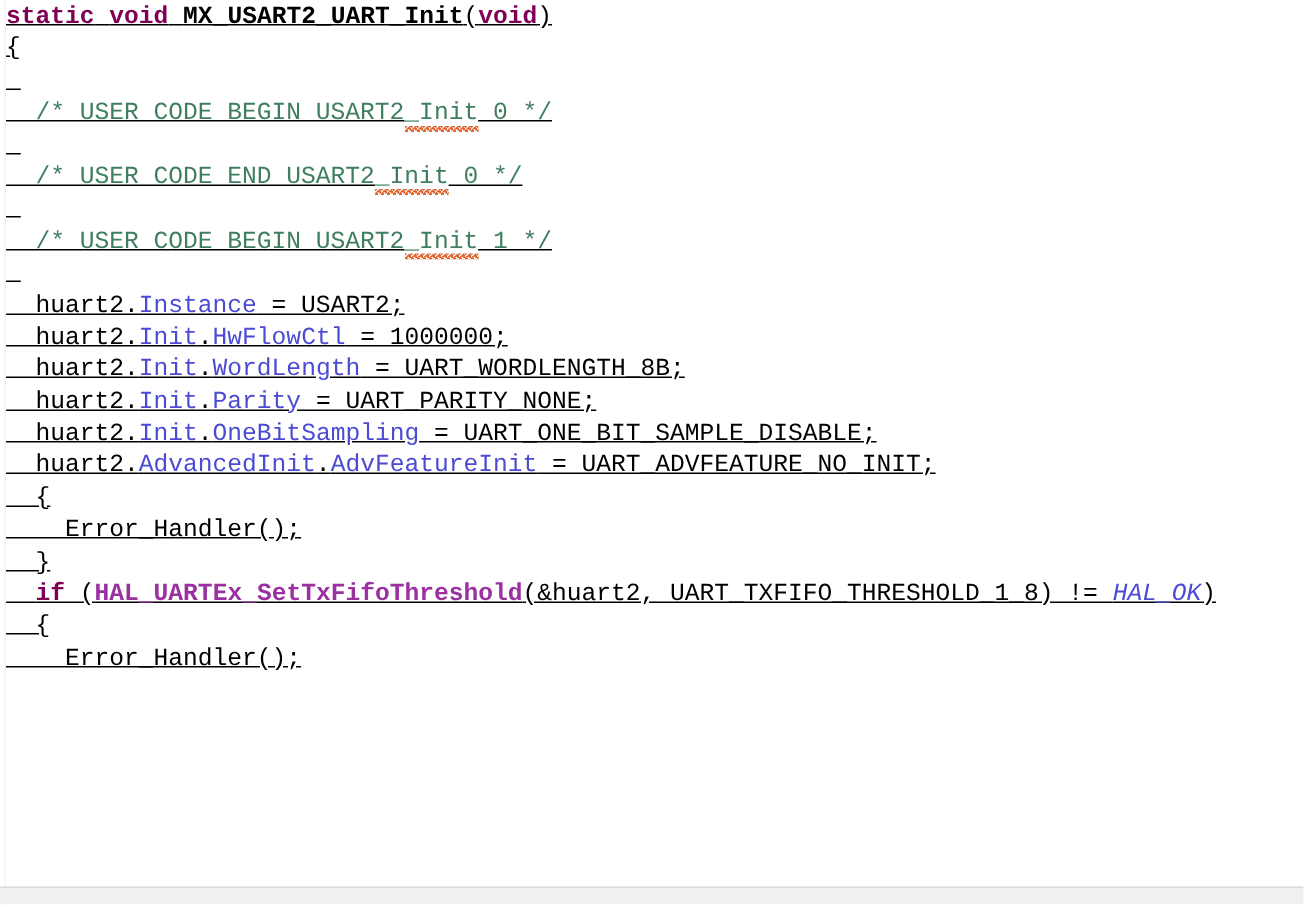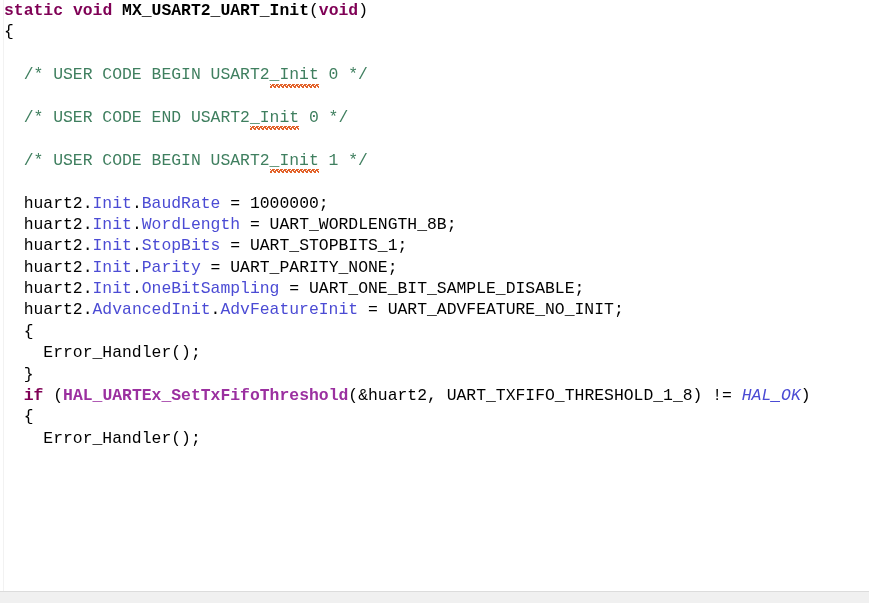--- a/index.html
+++ b/index.html
@@ -34,20 +34,21 @@
     background: #ffffff;
     border-right: 1px solid #f2f2f2;
   }
 
   .code-area {
     position: absolute;
     left: 4px;
     top: 0px;
     width: 862px;
     height: 436px;
+    text-decoration: underline;
   }
 
   .line {
     height: 21.4px;
     line-height: 21.4px;
     font-size: 16.4px;
     white-space: pre;
     color: #000000;
     letter-spacing: 0px;
   }
@@ -133,23 +134,23 @@
   <div class="code-area">
       <div class="line"><span class="kw">static</span><span class="plain"> </span><span class="kw">void</span><span class="plain"> </span><span class="plain" style="font-weight: bold;">MX_USART2_UART_Init</span><span class="plain">(</span><span class="kw">void</span><span class="plain">)</span></div>
       <div class="line"><span class="plain">{</span></div>
       <div class="line">&nbsp;</div>
       <div class="line"><span class="cmt">  /* USER CODE BEGIN USART2</span><span class="cmt squig">_Init</span><span class="cmt"> 0 */</span></div>
       <div class="line">&nbsp;</div>
       <div class="line"><span class="cmt">  /* USER CODE END USART2</span><span class="cmt squig">_Init</span><span class="cmt"> 0 */</span></div>
       <div class="line">&nbsp;</div>
       <div class="line"><span class="cmt">  /* USER CODE BEGIN USART2</span><span class="cmt squig">_Init</span><span class="cmt"> 1 */</span></div>
       <div class="line">&nbsp;</div>
-      <div class="line"><span class="plain">  huart2.</span><span class="field">Init</span><span class="plain">.</span><span class="field">BaudRate</span><span class="plain"> = 1000000;</span></div>
+      <div class="line"><span class="plain">  huart2.</span><span class="field">Instance</span><span class="plain"> = USART2;</span></div>
+      <div class="line"><span class="plain">  huart2.</span><span class="field">Init</span><span class="plain">.</span><span class="field">HwFlowCtl</span><span class="plain"> = 1000000;</span></div>
       <div class="line"><span class="plain">  huart2.</span><span class="field">Init</span><span class="plain">.</span><span class="field">WordLength</span><span class="plain"> = UART_WORDLENGTH_8B;</span></div>
-      <div class="line"><span class="plain">  huart2.</span><span class="field">Init</span><span class="plain">.</span><span class="field">StopBits</span><span class="plain"> = UART_STOPBITS_1;</span></div>
       <div class="line"><span class="plain">  huart2.</span><span class="field">Init</span><span class="plain">.</span><span class="field">Parity</span><span class="plain"> = UART_PARITY_NONE;</span></div>
       <div class="line"><span class="plain">  huart2.</span><span class="field">Init</span><span class="plain">.</span><span class="field">OneBitSampling</span><span class="plain"> = UART_ONE_BIT_SAMPLE_DISABLE;</span></div>
       <div class="line"><span class="plain">  huart2.</span><span class="field">AdvancedInit</span><span class="plain">.</span><span class="field">AdvFeatureInit</span><span class="plain"> = UART_ADVFEATURE_NO_INIT;</span></div>
       <div class="line"><span class="plain">  {</span></div>
       <div class="line"><span class="plain">    Error_Handler();</span></div>
       <div class="line"><span class="plain">  }</span></div>
       <div class="line"><span class="plain">  </span><span class="kw">if</span><span class="plain"> (</span><span class="fn">HAL_UARTEx_SetTxFifoThreshold</span><span class="plain">(&amp;huart2, UART_TXFIFO_THRESHOLD_1_8) != </span><span class="macro">HAL_OK</span><span class="plain">)</span></div>
       <div class="line"><span class="plain">  {</span></div>
       <div class="line"><span class="plain">    Error_Handler();</span></div>
     </div>

